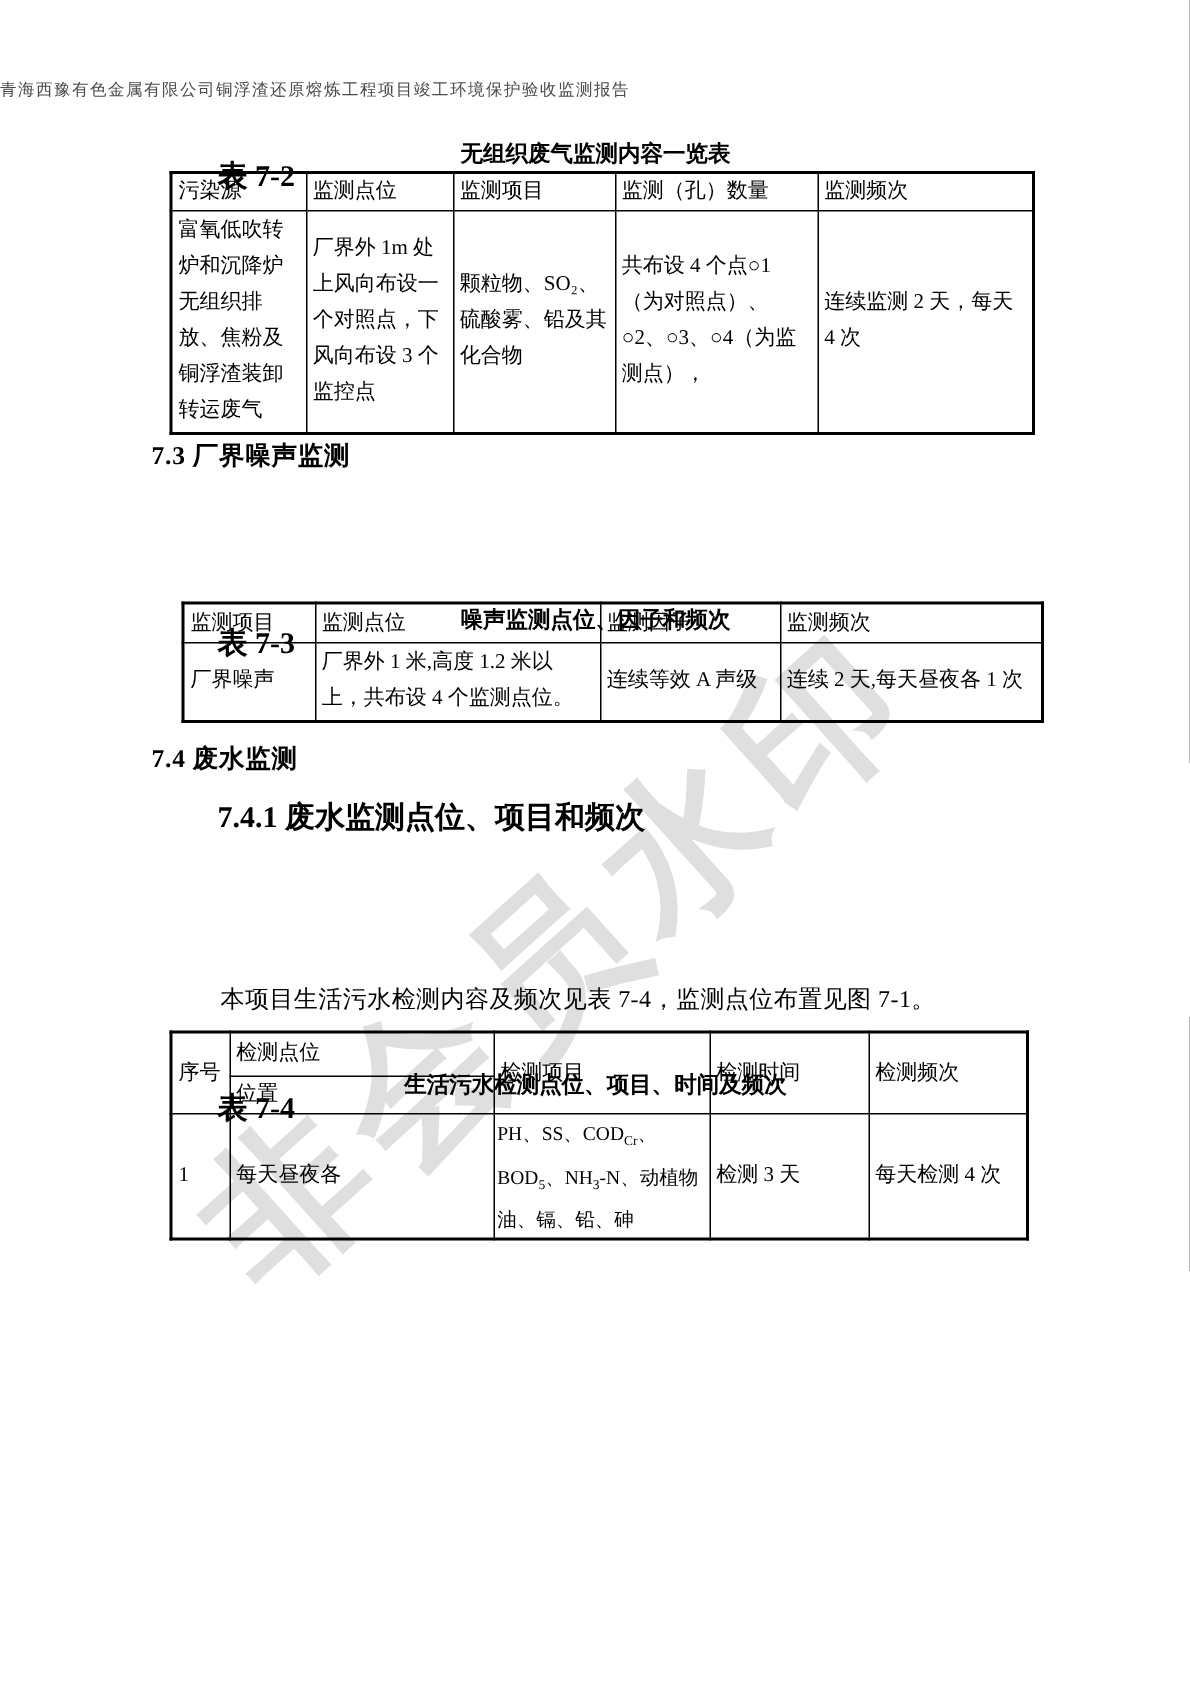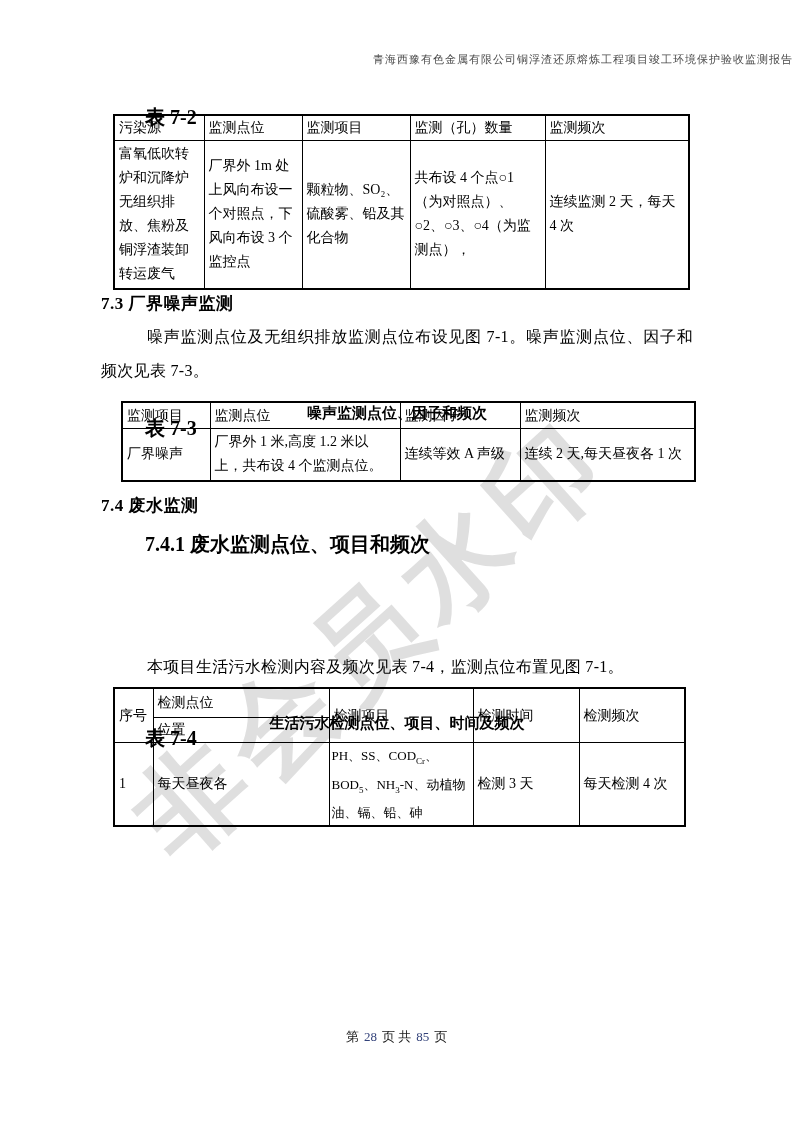--- a/index.html
+++ b/index.html
@@ -23,25 +23,24 @@
     font-weight:bold;
     letter-spacing:10px;
     white-space:nowrap;
     color:rgba(150,150,150,0.30);
     z-index:0;
     pointer-events:none;
     font-family:"Liberation Sans","DejaVu Sans",sans-serif;
   }
   .page-header {
     position:absolute; top:52px; left:0; width:100%;
-    text-align:right;
+    text-align:left;
     font-size:11px; letter-spacing:1px;
     color:#4a4a4a;
     z-index:1;
-    padding-left:46px;
   }
   .block { position:absolute; left:101px; width:592px; z-index:1; }
 
   
   .tbl-caption { position:relative; height:22px; }
   .tbl-caption .cap-label {
     position:absolute; left:44px; top:11px;
     font-weight:bold; font-size:20px;
   }
   .tbl-caption .cap-title {
@@ -100,20 +99,21 @@
 <body>
 
 <div class="page">
 
   <div class="watermark">非会员水印</div>
 
   <div class="page-header">青海西豫有色金属有限公司铜浮渣还原熔炼工程项目竣工环境保护验收监测报告</div>
 
   <div class="block tbl-caption" style="top:93px;">
     <span class="cap-label">表 7-2</span>
+    <span class="cap-title">无组织废气监测内容一览表</span>
   </div>
 
   <div class="block" style="top:114px;">
     <table class="t72">
       <colgroup>
         <col style="width:90px">
           <col style="width:98px">
           <col style="width:108px">
           <col style="width:135px">
           <col style="width:144px">
@@ -131,21 +131,20 @@
         <td>厂界外 1m 处上风向布设一个对照点，下风向布设 3 个监控点</td>
         <td>颗粒物、SO₂、硫酸雾、铅及其化合物</td>
         <td>共布设 4 个点○1（为对照点）、○2、○3、○4（为监测点），</td>
         <td>连续监测 2 天，每天 4 次</td>
       </tr>
     </tbody>
       </table>
   </div>
 
   <div class="block h2" style="top:292px;">7.3 厂界噪声监测</div>
-  <div class="block para" style="top:320px;">噪声监测点位及无组织排放监测点位布设见图 7-1。噪声监测点位、因子和频次见表 7-3。</div>
 
   <div class="block tbl-caption" style="top:382px;">
     <span class="cap-label">表 7-3</span>
     <span class="cap-title">噪声监测点位、因子和频次</span>
   </div>
 
   <div class="block" style="top:401px;">
     <table class="t73">
       <colgroup>
         <col style="width:88px">
@@ -203,17 +202,14 @@
         <td>1</td>
         <td>每天昼夜各</td>
         <td class="items-cell"><span>PH、SS、COD</span><sub>Cr</sub><span>、BOD</span><sub>5</sub><span>、NH</span><sub>3</sub><span>-N、动植物油、镉、铅、砷</span></td>
         <td>检测 3 天</td>
         <td>每天检测 4 次</td>
       </tr>
     </tbody>
       </table>
   </div>
 
-  <div class="page-footer">
-    <span class="txt">第</span><span class="num">28</span><span class="txt">页 共</span><span class="num">85</span><span class="txt">页</span>
-  </div>
 
 </div>
 
 </body></html>

